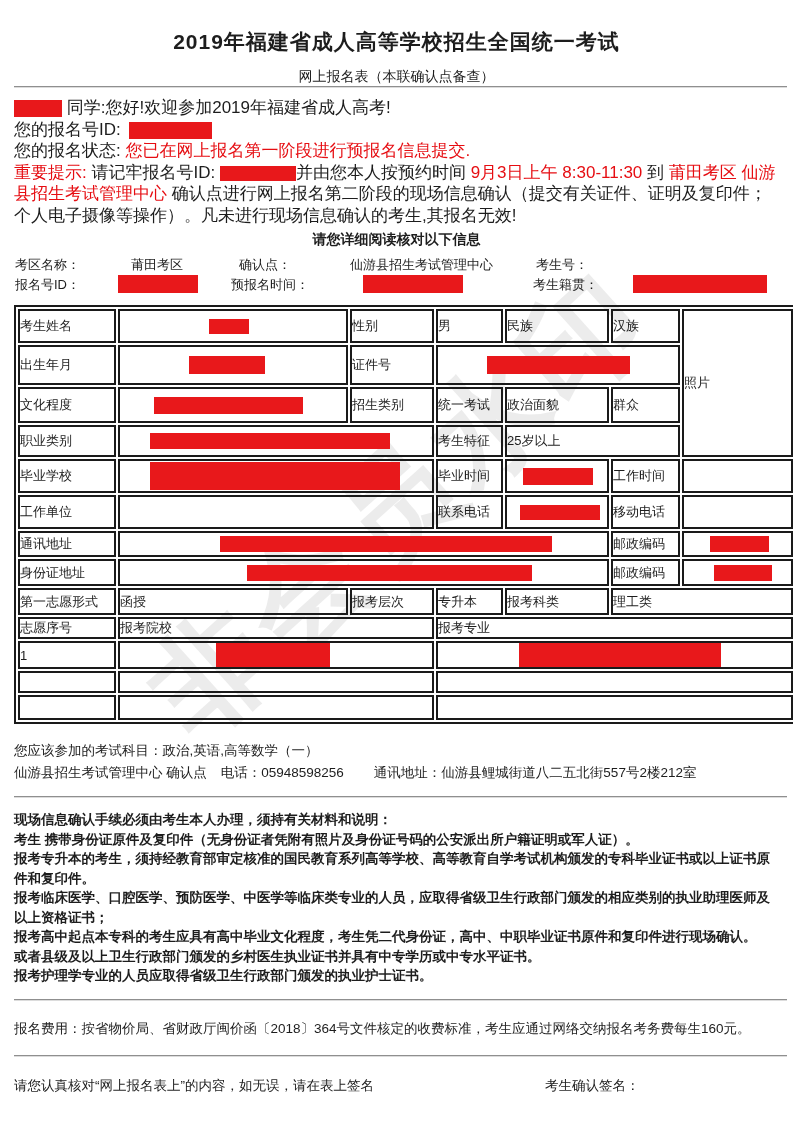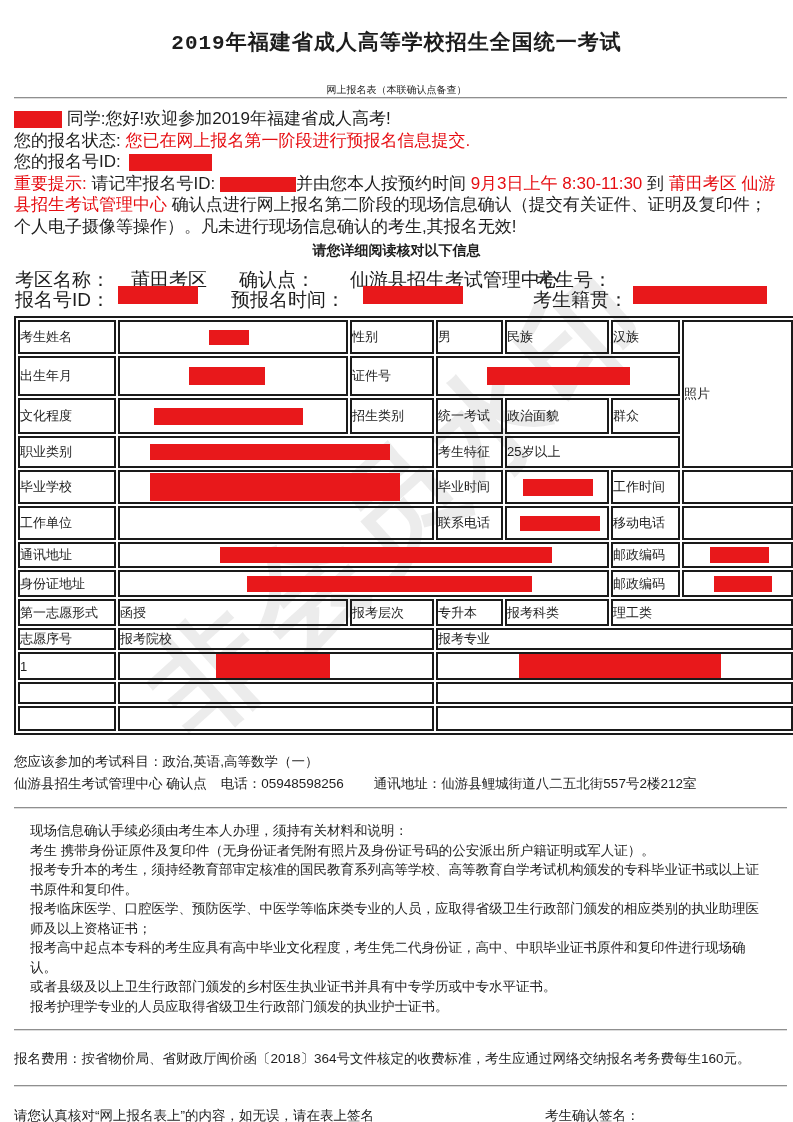--- a/index.html
+++ b/index.html
@@ -9,40 +9,40 @@
     color:#1d1d1d;overflow:hidden;
   }
   .layer{position:relative;z-index:1;}
   .watermark{
     position:absolute;left:60px;top:270px;width:680px;height:470px;
     display:flex;align-items:center;justify-content:center;
     transform:rotate(-42deg);font-size:118px;letter-spacing:6px;
     color:rgba(70,70,70,0.10);white-space:nowrap;z-index:0;pointer-events:none;
     font-weight:bold;
   }
-  .page-title{margin:28px 0 0;font-size:21px;font-weight:bold;text-align:center;letter-spacing:1px;font-family:Liberation Mono, monospace;}
-  .subtitle{margin-top:27px;font-size:10px;text-align:center;}
+  .page-title{margin:28px 0 0;font-size:21px;font-weight:bold;text-align:center;letter-spacing:1px;}
+  .subtitle{margin-top:12px;font-size:14px;text-align:center;}
   hr.rule{border:0;border-top:1px solid #8f8f8f;border-bottom:1px solid #dcdcdc;margin:0 6px 0 14px;}
   .rule-top{margin-top:13px;}
   .intro{margin:9px 14px 0;font-size:17px;line-height:21.5px;}
   .red-text{color:#e60d12;}
   .redact{background:#e8181b;display:inline-block;vertical-align:middle;}
   .redact.blk{display:block;}
   .review-heading{margin-top:5px;text-align:center;font-size:14px;font-weight:bold;}
-  .meta{position:relative;height:42px;margin-top:7px;font-size:19px;}
+  .meta{position:relative;height:42px;margin-top:7px;font-size:13px;}
   .meta span{position:absolute;white-space:nowrap;}
   .form-table{
     table-layout:fixed;width:763px;margin:7px 0 0 14px;
     border:2px solid #1a1a1a;border-spacing:2px;border-collapse:separate;
     font-size:13px;
   }
   .form-table td{border:2px solid #1a1a1a;padding:0;overflow:hidden;}
   .lbl{}
   .below{margin:16px 14px 0;font-size:13.5px;line-height:22px;}
-  .instructions{margin:12px 30px 0;font-size:13.5px;line-height:19.5px;}
+  .instructions{margin:12px 14px 0;font-size:13.5px;line-height:19.5px;font-weight:bold;}
   .fee{margin:19px 14px 0;font-size:13.5px;}
   .sign-row{position:relative;margin:20px 14px 0;font-size:13.5px;height:20px;}
   .sign-right{position:absolute;left:531px;top:0;white-space:nowrap;}
   .gap{display:inline-block;width:30px;}
   .gap-sm{display:inline-block;width:14px;}
 </style>
 </head>
 <body>
 
 <div class="watermark">非会员水印</div>
@@ -53,26 +53,26 @@
   <div class="subtitle">网上报名表（本联确认点备查）</div>
 
   <hr class="rule rule-top">
 
   <div class="intro">
     <div>
       <span class="redact" style="width:48px;height:17px;"></span>
       <span>同学:您好!欢迎参加2019年福建省成人高考!</span>
     </div>
     <div>
+      <span>您的报名号ID:</span>
+      <span class="redact" style="width:83px;height:17px;margin-left:4px;"></span>
+    </div>
+    <div>
       <span>您的报名状态:</span>
       <span class="red-text">您已在网上报名第一阶段进行预报名信息提交.</span>
-    </div>
-    <div>
-      <span>您的报名号ID:</span>
-      <span class="redact" style="width:83px;height:17px;margin-left:4px;"></span>
     </div>
     <div>
       <span class="red-text">重要提示:</span><span> 请记牢报名号ID:</span>
       <span class="redact" style="width:76px;height:15px;"></span><span>并由您本人按预约时间 </span><span class="red-text">9月3日上午 8:30-11:30</span><span> 到 </span><span class="red-text">莆田考区  仙游县招生考试管理中心</span><span> 确认点进行网上报名第二阶段的现场信息确认（提交有关证件、证明及复印件；个人电子摄像等操作）。凡未进行现场信息确认的考生,其报名无效!</span>
     </div>
   </div>
 
   <div class="review-heading">请您详细阅读核对以下信息</div>
 
   <div class="meta">

